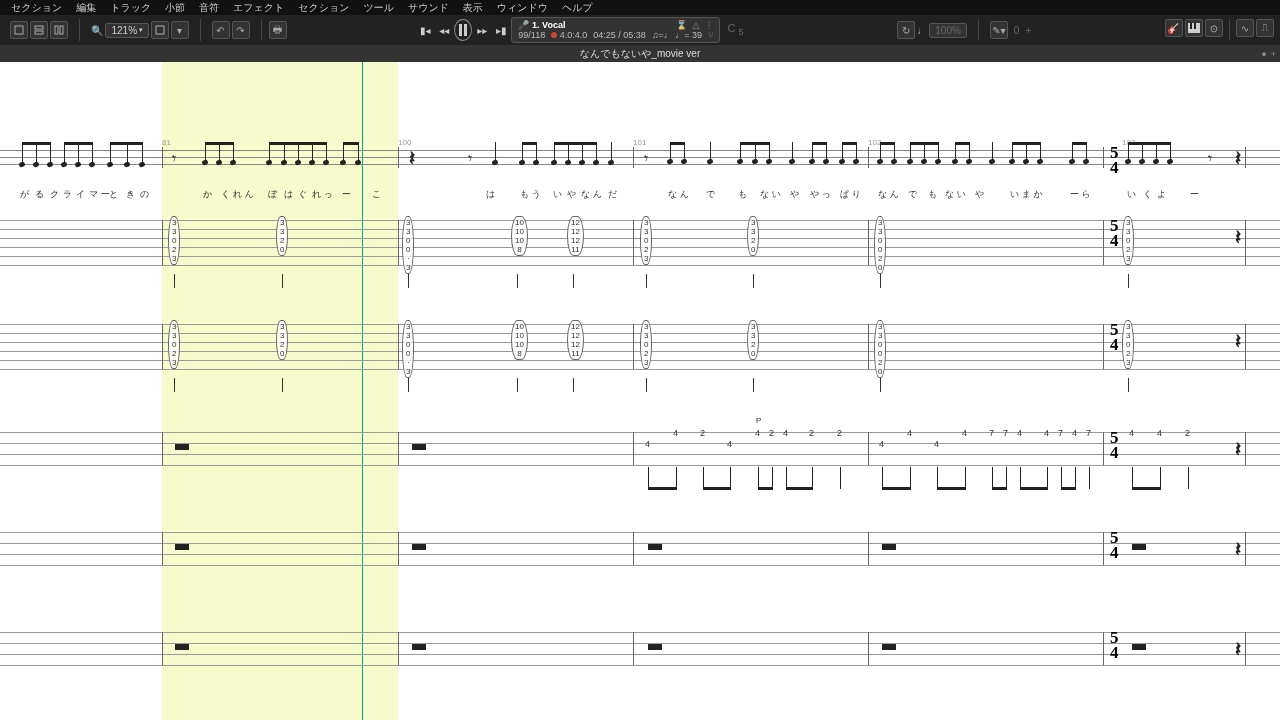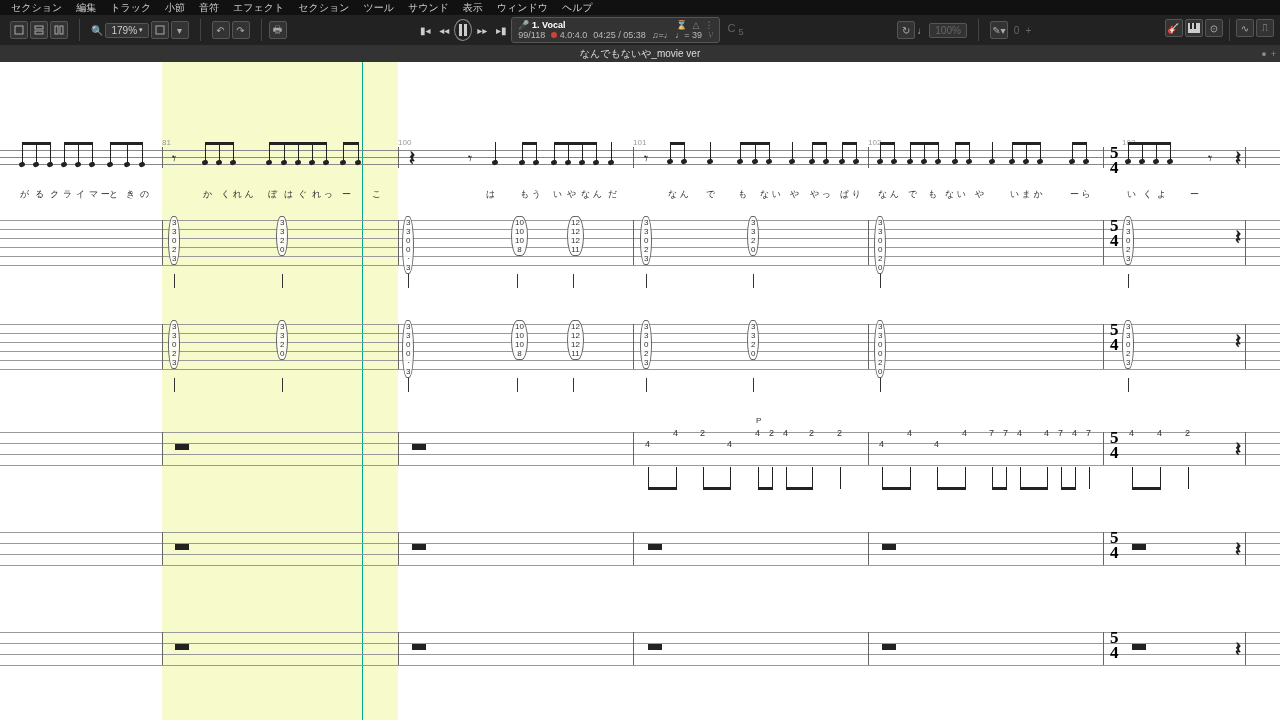--- a/index.html
+++ b/index.html
@@ -78,21 +78,21 @@
         <svg width="10" height="10">
           <rect x="1" y="1" width="3" height="8" fill="none" stroke="#aaa"></rect>
           <rect x="6" y="1" width="3" height="8" fill="none" stroke="#aaa"></rect>
         </svg>
       </div>
   </div>
   <div class="sep"></div>
   <div class="tgrp">
     <span style="color:#aaa">🔍</span>
     <div class="zoom sel">
-        <span>179%</span>
+        <span>121%</span>
         <span style="font-size:7px">▾</span>
       </div>
     <div class="tbtn">
         <svg width="10" height="10">
           <rect x="1" y="1" width="8" height="8" fill="none" stroke="#aaa"></rect>
         </svg>
       </div>
     <div class="tbtn">▾</div>
   </div>
   <div class="sep"></div>

